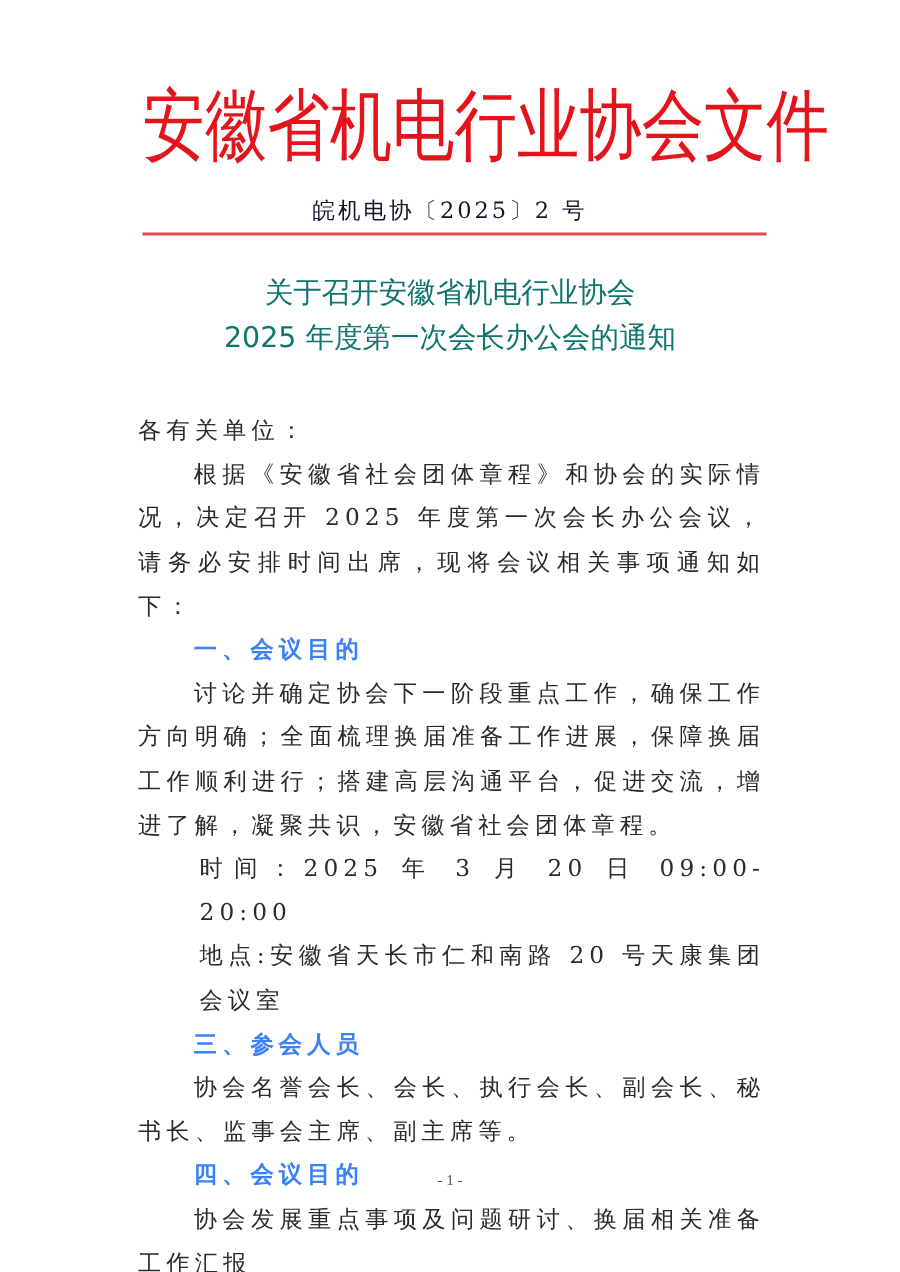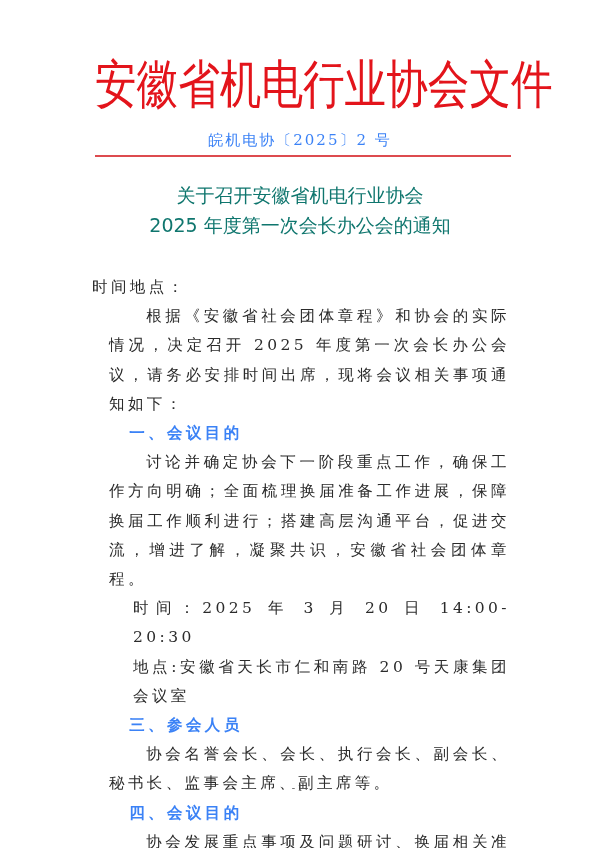--- a/index.html
+++ b/index.html
@@ -14,38 +14,38 @@
       letter-spacing: 0;
     }
     .org-title span.inner {
       display: inline-block; transform-origin: left center;
       transform: scaleX(0.8); width: 522px;
       text-align: justify; text-align-last: justify;
     }
     .doc-number {
       position: absolute; left: 0; width: 600px; top: 130px; text-align: center;
       font-family: "DejaVu Serif", "Liberation Serif", serif; font-size: 15px;
-      color: #3b82f6; letter-spacing: 2px; line-height: 20px;
+      color: #0f172a; letter-spacing: 2px; line-height: 20px;
     }
     .red-rule {
       position: absolute; left: 95px; top: 155px; width: 416px; height: 2px;
       background: #dd4b4f;
     }
     .notice-title {
       position: absolute; left: 0; width: 600px; top: 180px; text-align: center;
       font-family: "DejaVu Sans", "Liberation Sans", sans-serif; font-size: 19px;
       color: #0f766e; line-height: 30px;
     }
     .body {
       position: absolute; left: 92px; top: 273px; width: 418px;
       font-family: "DejaVu Serif", "Liberation Serif", serif; font-size: 15.5px;
       color: #2b2b2b; line-height: 29.2px; letter-spacing: 3.4px;
     }
     .body p { margin: 0; text-align: justify; text-align-last: left; }
-    .body p.indent { text-indent: 2.4em; margin-left: 17px; }
+    .body p.indent { text-indent: 2.4em; }
     .body p.heading { text-indent: 2.4em; font-weight: bold; color: #3b82f6;
       font-family: "DejaVu Sans", "Liberation Sans", sans-serif; font-size: 15.5px; }
     .body p.plain-indent { padding-left: 41px; }
     .page-number {
       position: absolute; left: 0; width: 600px; top: 782px; text-align: center;
       font-family: "Liberation Serif", serif; font-size: 10px; color: #555;
     }
   </style>
 </head>
 <body>
@@ -59,27 +59,27 @@
   <div class="doc-number">皖机电协〔2025〕2 号</div>
 
   <div class="red-rule"></div>
 
   <div class="notice-title">
     <div>关于召开安徽省机电行业协会</div>
     <div>2025 年度第一次会长办公会的通知</div>
   </div>
 
   <div class="body">
-    <p>时间地点：</p>
+    <p>各有关单位：</p>
     <p class="indent">根据《安徽省社会团体章程》和协会的实际情况，决定召开 2025 年度第一次会长办公会议，请务必安排时间出席，现将会议相关事项通知如下：</p>
 
     <p class="heading">一、会议目的</p>
     <p class="indent">讨论并确定协会下一阶段重点工作，确保工作方向明确；全面梳理换届准备工作进展，保障换届工作顺利进行；搭建高层沟通平台，促进交流，增进了解，凝聚共识，安徽省社会团体章程。</p>
 
-    <p class="plain-indent">时间：2025 年 3 月 20 日 14:00-20:30</p>
+    <p class="plain-indent">时间：2025 年 3 月 20 日 09:00-20:00</p>
     <p class="plain-indent">地点:安徽省天长市仁和南路 20 号天康集团会议室</p>
 
     <p class="heading">三、参会人员</p>
     <p class="indent">协会名誉会长、会长、执行会长、副会长、秘书长、监事会主席、副主席等。</p>
 
     <p class="heading">四、会议目的</p>
     <p class="indent">协会发展重点事项及问题研讨、换届相关准备工作汇报</p>
   </div>
 
   <div class="page-number">- 1 -</div>

